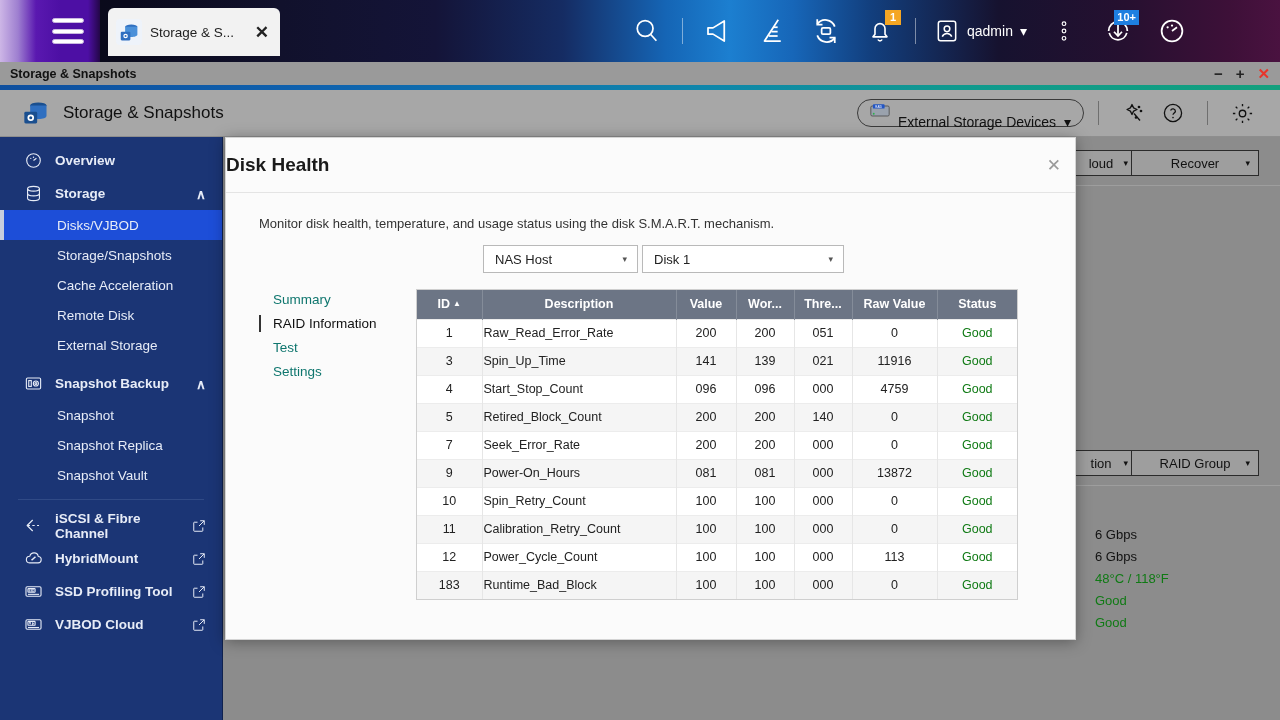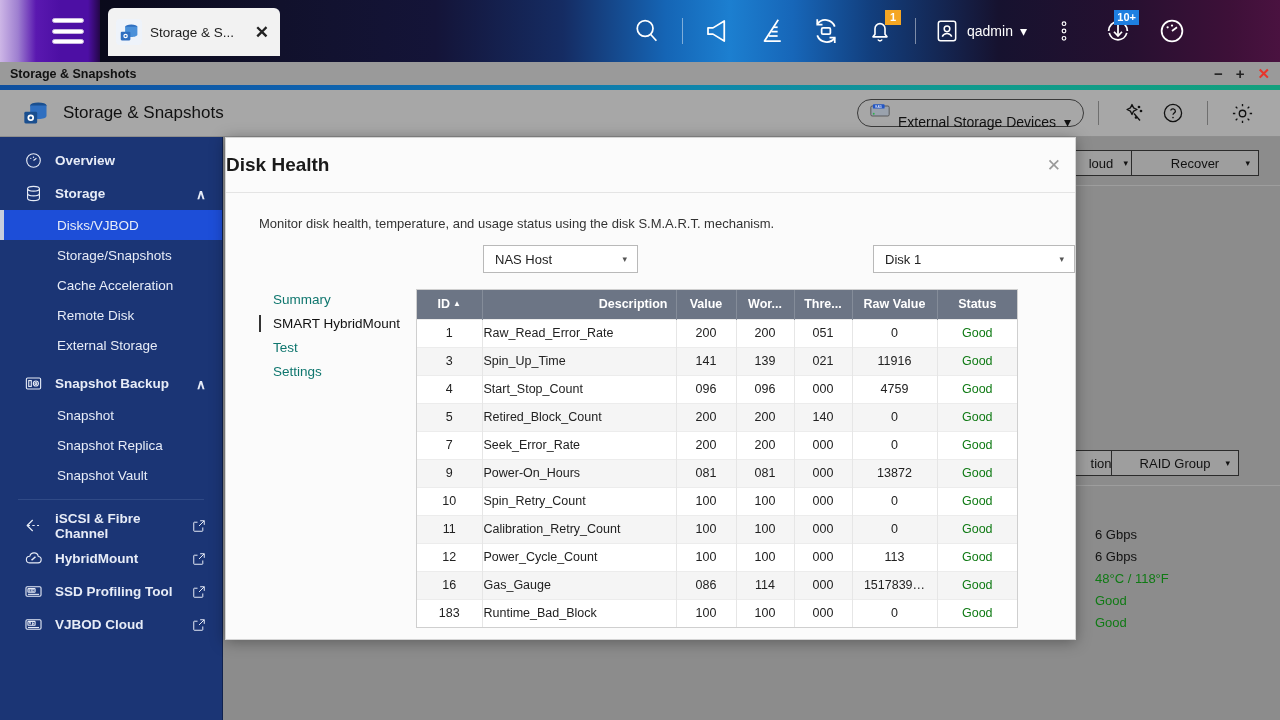--- a/index.html
+++ b/index.html
@@ -129,21 +129,21 @@
   .modal {
     position: absolute; left: 225px; top: 137px; width: 851px; height: 503px;
     background: #fbfbfb; box-shadow: 0 2px 14px rgba(0,0,0,.35);
     border: 1px solid #d4d4d4;
   }
   .modal-head { height: 55px; border-bottom: 1px solid #e4e4e4; display:flex; align-items:center; }
   .modal-title { font-size: 19px; color: #1a1a1a; font-weight: 600;}
   .modal-close { margin-left:auto; margin-right: 14px; font-size: 17px; color:#9a9a9a; cursor:pointer; }
   .modal-desc { font-size: 13px; color: #333; margin: 23px 0 0 33px; }
 
-  .selects { display:flex; gap: 14px; margin: 14px 0 16px 257px; justify-content: space-between; }
+  .selects { display:flex; gap: 4px; margin: 14px 0 16px 257px; }
   .sel {
     position: relative; height: 28px; border: 1px solid #b9b9b9; background:#fff;
     display:flex; align-items:center; font-size: 13px; color:#222; cursor: pointer;
   }
   .sel .txt { padding-left: 11px; }
   .sel .ar { position:absolute; right: 10px; font-size: 9px; color:#555; }
 
   .body-row { display: flex; margin-top: 13px; }
   .tabs { width: 190px; padding-left: 33px; }
   .tab-item {
@@ -483,21 +483,21 @@
         <span>Recover</span>
         <span class="cv">▾</span>
       </div>
       <div class="bg-line" style="left:840px; top:48px; width:217px;"></div>
     </div>
 
     <div class="bg-btn" style="left:842px; top:313px; width:72px;">
       <span>tion</span>
       <span class="cv">▾</span>
     </div>
-    <div class="bg-btn" style="left:888px; top:313px; width:128px;">
+    <div class="bg-btn" style="left:908px; top:313px; width:128px;">
       <span>RAID Group</span>
       <span class="cv">▾</span>
     </div>
     <div class="bg-line" style="left:840px; top:348px; width:217px;"></div>
 
     <div class="bg-text" style="left:872px; top:390px;">6 Gbps</div>
     <div class="bg-text" style="left:872px; top:412px;">6 Gbps</div>
     <div class="bg-text green" style="left:872px; top:434px;">48°C / 118°F</div>
     <div class="bg-text green" style="left:872px; top:456px;">Good</div>
     <div class="bg-text green" style="left:872px; top:478px;">Good</div>
@@ -522,21 +522,21 @@
         <span class="ar">▾</span>
       </div>
     </div>
 
     <div class="body-row">
       <div class="tabs">
         <div class="tab-item">
           <span>Summary</span>
         </div>
         <div class="tab-item active">
-          <span>SMART HybridMount</span>
+          <span>RAID Information</span>
         </div>
         <div class="tab-item">
           <span>Test</span>
         </div>
         <div class="tab-item">
           <span>Settings</span>
         </div>
       </div>
 
       <div class="tbl-wrap">
@@ -548,21 +548,21 @@
             <col style="width:58px">
               <col style="width:58px">
               <col style="width:85px">
               <col style="width:80px">
           </colgroup>
           <thead>
             <tr>
               <th>
                 <span>ID</span><span class="sort-ar">▲</span>
               </th>
-              <th style="text-align:right">Description</th>
+              <th style="text-align:center">Description</th>
               <th>Value</th>
               <th>Wor...</th>
               <th>Thre...</th>
               <th>Raw Value</th>
               <th>Status</th>
             </tr>
           </thead>
           <tbody id="tbody">
               <tr>
                 <td>1</td>
@@ -639,29 +639,20 @@
               <tr>
                 <td>12</td>
                 <td class="desc">Power_Cycle_Count</td>
                 <td>100</td>
                 <td>100</td>
                 <td>000</td>
                 <td>113</td>
                 <td class="status">Good</td>
               </tr>
               <tr>
-                <td>16</td>
-                <td class="desc">Gas_Gauge</td>
-                <td>086</td>
-                <td>114</td>
-                <td>000</td>
-                <td>1517839…</td>
-                <td class="status">Good</td>
-              </tr>
-              <tr>
                 <td>183</td>
                 <td class="desc">Runtime_Bad_Block</td>
                 <td>100</td>
                 <td>100</td>
                 <td>000</td>
                 <td>0</td>
                 <td class="status">Good</td>
               </tr>
             </tbody>
         </table>

